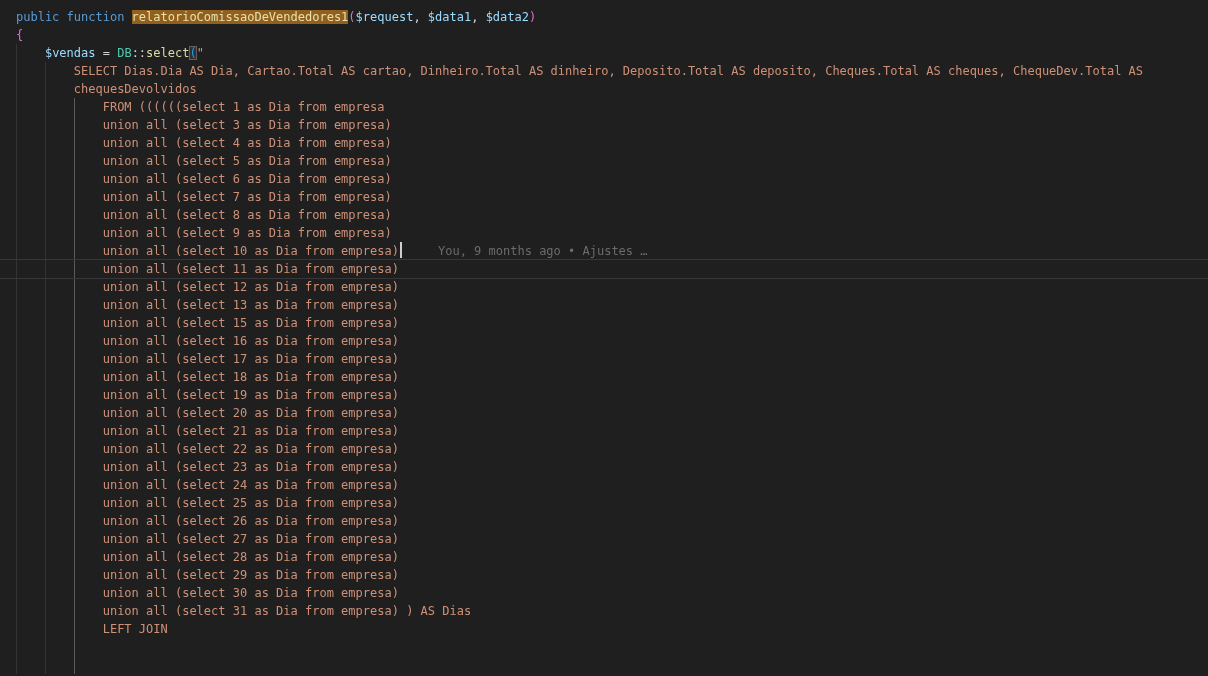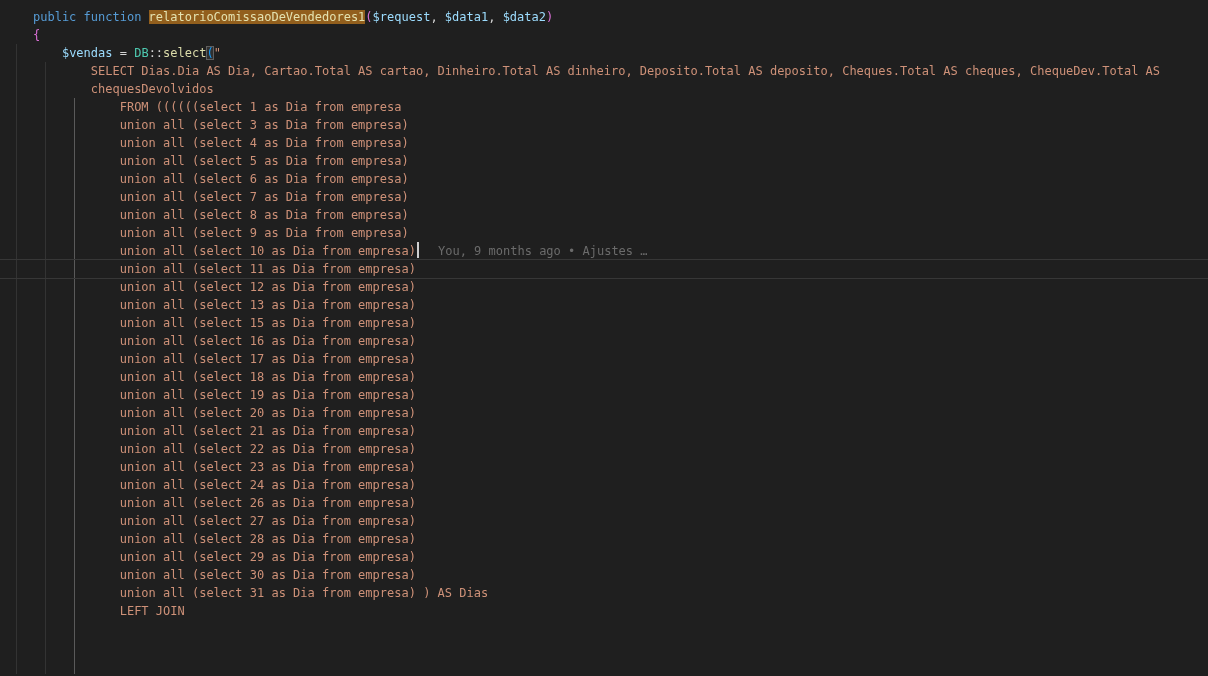--- a/index.html
+++ b/index.html
@@ -16,21 +16,21 @@
   .guide.active{background:#5a5a5a;}
   .guide-0{left:16px;top:44px;height:630px;}
   .guide-1{left:45px;top:62px;height:612px;}
   .guide-2{left:74px;top:98px;height:576px;}
   .current-line{
     position:absolute;left:0;top:259px;width:100%;height:20px;
     border-top:1px solid #373737;border-bottom:1px solid #373737;
     box-sizing:border-box;pointer-events:none;
   }
   .code{position:absolute;top:8px;left:0;width:100%;}
-  .line{position:relative;height:18px;padding-left:33px;white-space:pre;}
+  .line{position:relative;height:18px;padding-left:16px;white-space:pre;}
   .tok-keyword{color:#569cd6;}
   .tok-var{color:#9cdcfe;}
   .tok-func{color:#dcdcaa;}
   .tok-class{color:#4ec9b0;}
   .tok-punct{color:#d4d4d4;}
   .tok-string{color:#ce9178;}
   .tok-br2{color:#da70d6;}
   .tok-br3{color:#179fff;}
   .match{background:#925f1d;color:#e4e2b0;}
   .box{outline:1px solid #5f5f5f;outline-offset:-1px;background:rgba(130,130,130,0.18);}
@@ -71,20 +71,21 @@
       <div class="line"><span class="tok-string">            union all (select 15 as Dia from empresa)</span></div>
       <div class="line"><span class="tok-string">            union all (select 16 as Dia from empresa)</span></div>
       <div class="line"><span class="tok-string">            union all (select 17 as Dia from empresa)</span></div>
       <div class="line"><span class="tok-string">            union all (select 18 as Dia from empresa)</span></div>
       <div class="line"><span class="tok-string">            union all (select 19 as Dia from empresa)</span></div>
       <div class="line"><span class="tok-string">            union all (select 20 as Dia from empresa)</span></div>
       <div class="line"><span class="tok-string">            union all (select 21 as Dia from empresa)</span></div>
       <div class="line"><span class="tok-string">            union all (select 22 as Dia from empresa)</span></div>
       <div class="line"><span class="tok-string">            union all (select 23 as Dia from empresa)</span></div>
       <div class="line"><span class="tok-string">            union all (select 24 as Dia from empresa)</span></div>
+      <div class="line"><span class="tok-string">            union all (select 25 as Dia from empresa)</span></div>
       <div class="line"><span class="tok-string">            union all (select 26 as Dia from empresa)</span></div>
       <div class="line"><span class="tok-string">            union all (select 27 as Dia from empresa)</span></div>
       <div class="line"><span class="tok-string">            union all (select 28 as Dia from empresa)</span></div>
       <div class="line"><span class="tok-string">            union all (select 29 as Dia from empresa)</span></div>
       <div class="line"><span class="tok-string">            union all (select 30 as Dia from empresa)</span></div>
       <div class="line"><span class="tok-string">            union all (select 31 as Dia from empresa) ) AS Dias</span></div>
       <div class="line"><span class="tok-string">            LEFT JOIN</span></div>
     </div>
 </div>
 

